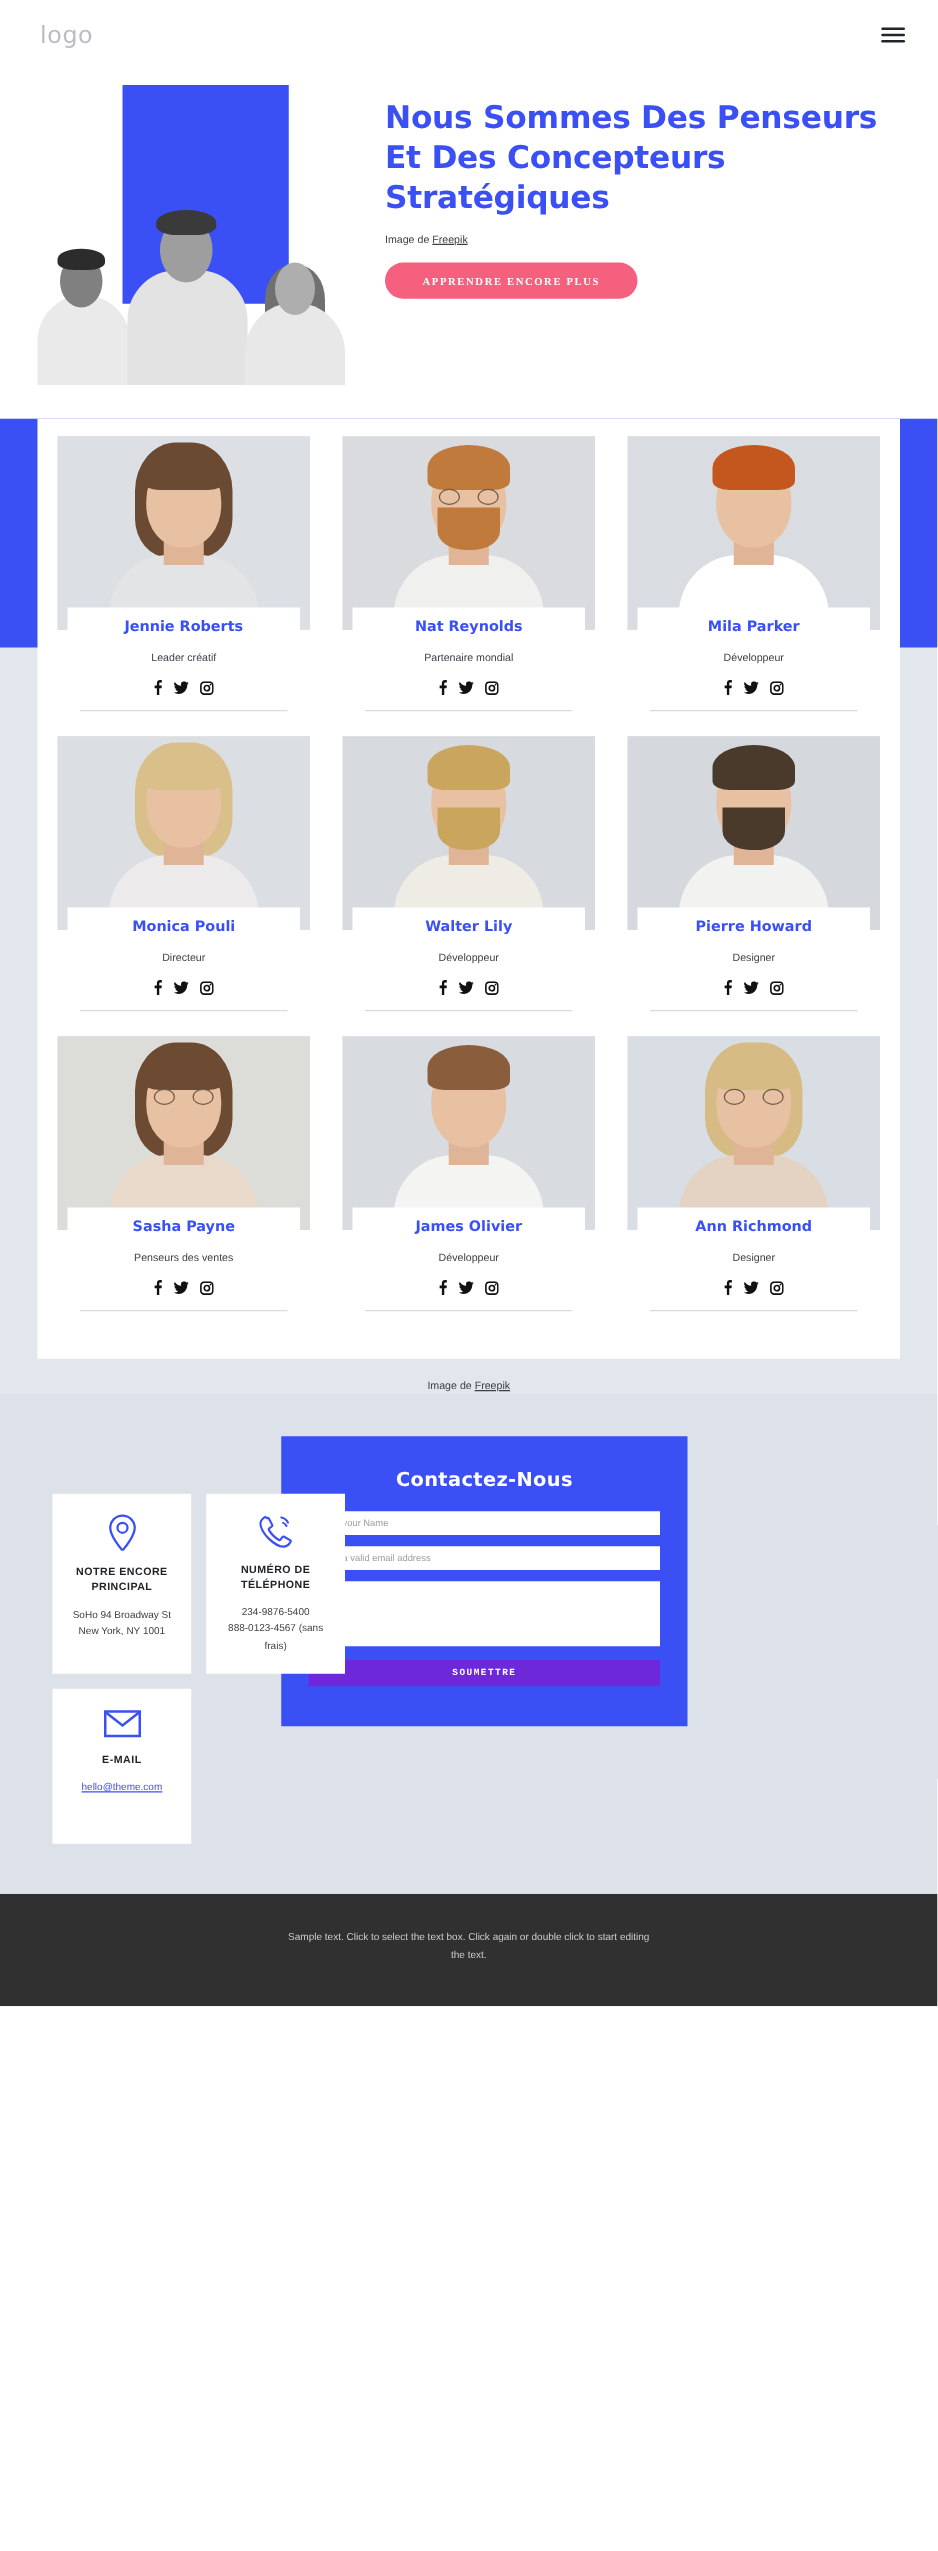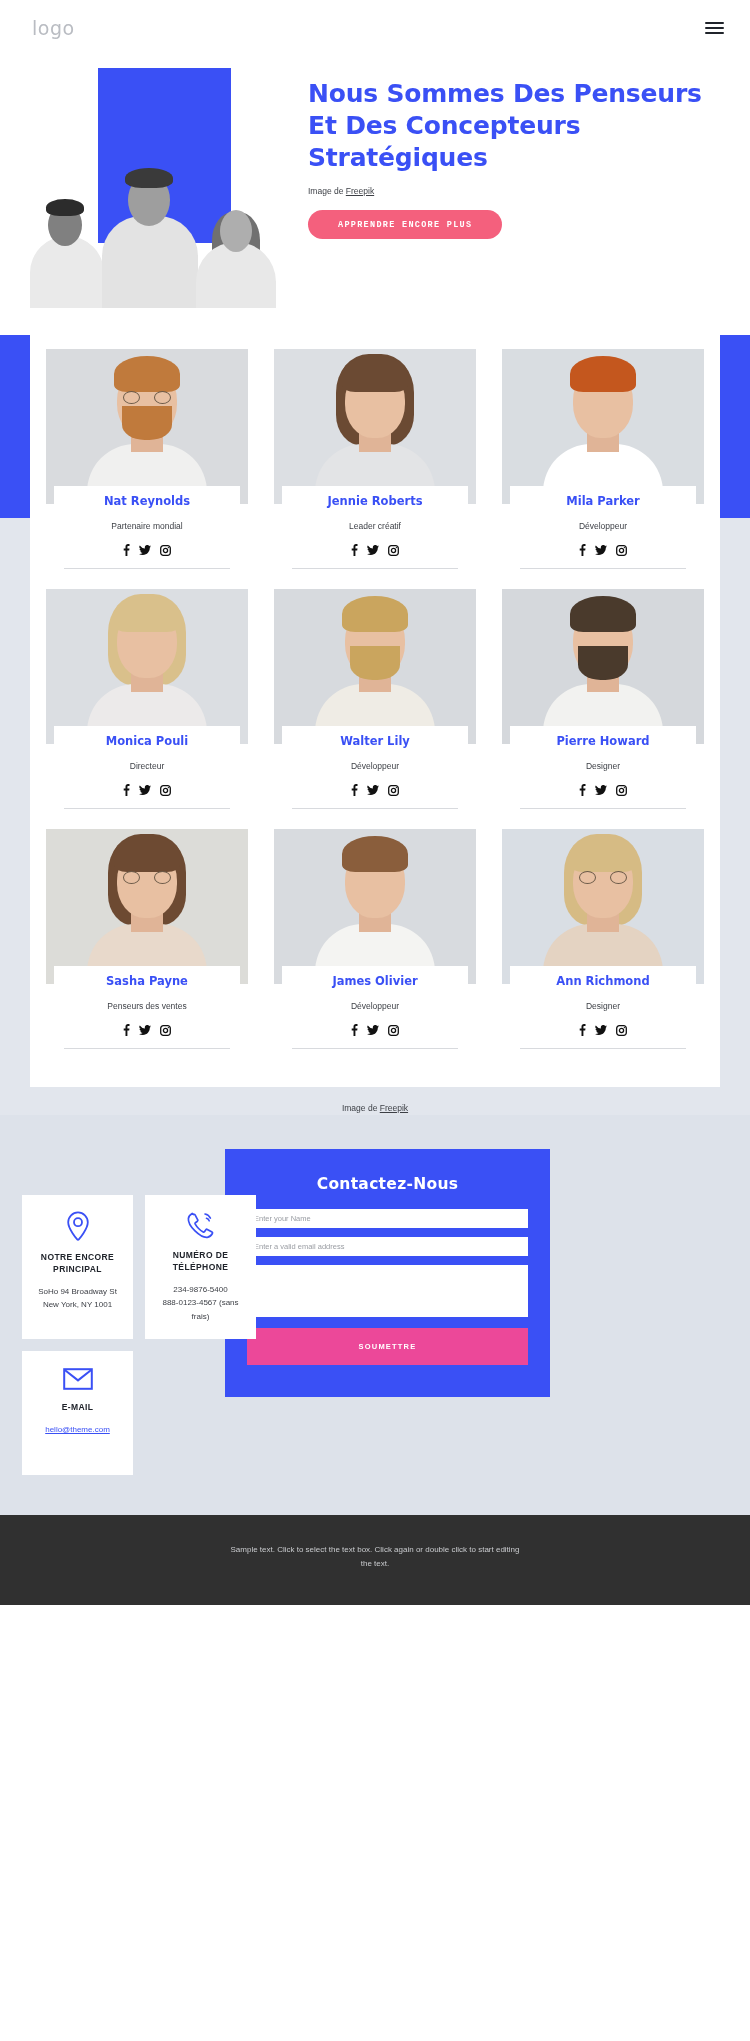--- a/index.html
+++ b/index.html
@@ -91,21 +91,21 @@
     height: 29px;
     padding: 0 30px;
     border-radius: 16px;
     background: #f4607d;
     color: #ffffff;
     font-size: 8.5px;
     font-weight: bold;
     letter-spacing: 1.3px;
     border: none;
     cursor: pointer;
-    font-family: Liberation Mono, monospace;
+    font-family: Liberation Serif, serif;
   }
 
   
   .team-section { position: relative; background: #e2e6ed; padding-bottom: 2px; }
   .team-blue-band {
     position: absolute;
     left: 0; top: 0;
     width: 750px; height: 183px;
     background: #3a50f5;
   }
@@ -188,21 +188,21 @@
   }
   .team-attrib a { color: #3c3f45; text-decoration: underline; }
 
   
   .contact-section {
     position: relative;
     background: #dde2ea;
     padding: 52px 0 40px 0;
     min-height: 320px;
   }
-  .contact-inner { position: relative; display: flex; padding: 0 22px; align-items: flex-start; }
+  .contact-inner { position: relative; display: flex; padding: 0 42px; align-items: flex-start; }
   .contact-cards {
     display: grid;
     grid-template-columns: repeat(2, 111px);
     gap: 12px;
     margin-top: 28px;
     position: relative;
     z-index: 2;
   }
   .ccard {
     background: #ffffff;
@@ -260,29 +260,29 @@
     background: #ffffff;
     margin-bottom: 11px;
     padding: 6px 7px;
     font-size: 7.5px;
     resize: none;
     font-family: "Liberation Sans", sans-serif;
   }
   .form-submit {
     display: block;
     width: 100%;
-    height: 37px;
+    height: 21px;
     border: none;
-    background: #ec4899;
+    background: #6d28d9;
     color: #ffffff;
     font-size: 7.5px;
     font-weight: bold;
     letter-spacing: 1.2px;
     cursor: pointer;
-    font-family: Liberation Sans, sans-serif;
+    font-family: Liberation Mono, monospace;
   }
 
   
   .site-footer {
     background: #303030;
     padding: 28px 0 34px 0;
     text-align: center;
   }
   .footer-text {
     color: #c9cbce;
@@ -338,65 +338,65 @@
       <button class="btn-pill">APPRENDRE ENCORE PLUS</button>
     </div>
   </div>
 
   <div class="team-section">
     <div class="team-blue-band"></div>
     <div class="team-card-wrap">
       <div class="team-grid" id="team-grid">
           <div class="member">
             <div class="member-photo">
+              <div class="ph-bg" style="background:#dcdfe3"></div>
+              <div class="ph-hair-long" style="background:#6b4a33"></div>
+              <div class="ph-body" style="background:#e3e4e6"></div>
+              <div class="ph-neck"></div>
+              <div class="ph-head"></div>
+              <div class="ph-hair" style="background:#6b4a33"></div>
+            </div>
+            <div class="member-name">Jennie Roberts</div>
+            <div class="member-role">Leader créatif</div>
+            <div class="member-social">
+              <span>
+                <svg width="7" height="12" viewBox="0 0 7 12">
+                  <path fill="#111" d="M4.4 12V6.5h1.8l.3-2.1H4.4V3c0-.6.2-1 1-1h1.1V.1C6.3.1 5.7 0 5 0 3.5 0 2.5.9 2.5 2.7v1.7H.7v2.1h1.8V12z"></path>
+                </svg>
+              </span>
+              <span>
+                <svg width="12" height="11" viewBox="0 0 12 11">
+                  <path fill="#111" d="M12 1.3c-.4.2-.9.3-1.4.4.5-.3.9-.8 1.1-1.4-.5.3-1 .5-1.6.6A2.4 2.4 0 0 0 5.9 3c0 .2 0 .4.1.6A7 7 0 0 1 .8.6 2.4 2.4 0 0 0 1.6 4c-.4 0-.8-.1-1.1-.3 0 1.2.8 2.2 1.9 2.4-.2.1-.4.1-.6.1h-.5c.4 1 1.3 1.7 2.3 1.7A4.9 4.9 0 0 1 0 9c1.1.7 2.4 1.1 3.8 1.1 4.5 0 7-3.8 7-7v-.3c.5-.4.9-.9 1.2-1.5z"></path>
+                </svg>
+              </span>
+              <span>
+                <svg width="11" height="11" viewBox="0 0 11 11">
+                  <rect x="0.7" y="0.7" width="9.6" height="9.6" rx="2.6" fill="none" stroke="#111" stroke-width="1.3"></rect>
+                  <circle cx="5.5" cy="5.5" r="2.1" fill="none" stroke="#111" stroke-width="1.3"></circle>
+                  <circle cx="8.4" cy="2.6" r="0.7" fill="#111"></circle>
+                </svg>
+              </span>
+            </div>
+            <div class="member-sep"></div>
+          </div>
+          <div class="member">
+            <div class="member-photo">
               <div class="ph-bg" style="background:#d9dbde"></div>
               <div class="ph-body" style="background:#f0f0ef"></div>
               <div class="ph-neck"></div>
               <div class="ph-head"></div>
               <div class="ph-beard" style="background:#c07a3c"></div>
               <div class="ph-hair" style="background:#c07a3c"></div>
               <div class="ph-glasses">
                 <i></i>
                 <i></i>
               </div>
             </div>
             <div class="member-name">Nat Reynolds</div>
             <div class="member-role">Partenaire mondial</div>
-            <div class="member-social">
-              <span>
-                <svg width="7" height="12" viewBox="0 0 7 12">
-                  <path fill="#111" d="M4.4 12V6.5h1.8l.3-2.1H4.4V3c0-.6.2-1 1-1h1.1V.1C6.3.1 5.7 0 5 0 3.5 0 2.5.9 2.5 2.7v1.7H.7v2.1h1.8V12z"></path>
-                </svg>
-              </span>
-              <span>
-                <svg width="12" height="11" viewBox="0 0 12 11">
-                  <path fill="#111" d="M12 1.3c-.4.2-.9.3-1.4.4.5-.3.9-.8 1.1-1.4-.5.3-1 .5-1.6.6A2.4 2.4 0 0 0 5.9 3c0 .2 0 .4.1.6A7 7 0 0 1 .8.6 2.4 2.4 0 0 0 1.6 4c-.4 0-.8-.1-1.1-.3 0 1.2.8 2.2 1.9 2.4-.2.1-.4.1-.6.1h-.5c.4 1 1.3 1.7 2.3 1.7A4.9 4.9 0 0 1 0 9c1.1.7 2.4 1.1 3.8 1.1 4.5 0 7-3.8 7-7v-.3c.5-.4.9-.9 1.2-1.5z"></path>
-                </svg>
-              </span>
-              <span>
-                <svg width="11" height="11" viewBox="0 0 11 11">
-                  <rect x="0.7" y="0.7" width="9.6" height="9.6" rx="2.6" fill="none" stroke="#111" stroke-width="1.3"></rect>
-                  <circle cx="5.5" cy="5.5" r="2.1" fill="none" stroke="#111" stroke-width="1.3"></circle>
-                  <circle cx="8.4" cy="2.6" r="0.7" fill="#111"></circle>
-                </svg>
-              </span>
-            </div>
-            <div class="member-sep"></div>
-          </div>
-          <div class="member">
-            <div class="member-photo">
-              <div class="ph-bg" style="background:#dcdfe3"></div>
-              <div class="ph-hair-long" style="background:#6b4a33"></div>
-              <div class="ph-body" style="background:#e3e4e6"></div>
-              <div class="ph-neck"></div>
-              <div class="ph-head"></div>
-              <div class="ph-hair" style="background:#6b4a33"></div>
-            </div>
-            <div class="member-name">Jennie Roberts</div>
-            <div class="member-role">Leader créatif</div>
             <div class="member-social">
               <span>
                 <svg width="7" height="12" viewBox="0 0 7 12">
                   <path fill="#111" d="M4.4 12V6.5h1.8l.3-2.1H4.4V3c0-.6.2-1 1-1h1.1V.1C6.3.1 5.7 0 5 0 3.5 0 2.5.9 2.5 2.7v1.7H.7v2.1h1.8V12z"></path>
                 </svg>
               </span>
               <span>
                 <svg width="12" height="11" viewBox="0 0 12 11">
                   <path fill="#111" d="M12 1.3c-.4.2-.9.3-1.4.4.5-.3.9-.8 1.1-1.4-.5.3-1 .5-1.6.6A2.4 2.4 0 0 0 5.9 3c0 .2 0 .4.1.6A7 7 0 0 1 .8.6 2.4 2.4 0 0 0 1.6 4c-.4 0-.8-.1-1.1-.3 0 1.2.8 2.2 1.9 2.4-.2.1-.4.1-.6.1h-.5c.4 1 1.3 1.7 2.3 1.7A4.9 4.9 0 0 1 0 9c1.1.7 2.4 1.1 3.8 1.1 4.5 0 7-3.8 7-7v-.3c.5-.4.9-.9 1.2-1.5z"></path>
                 </svg>

